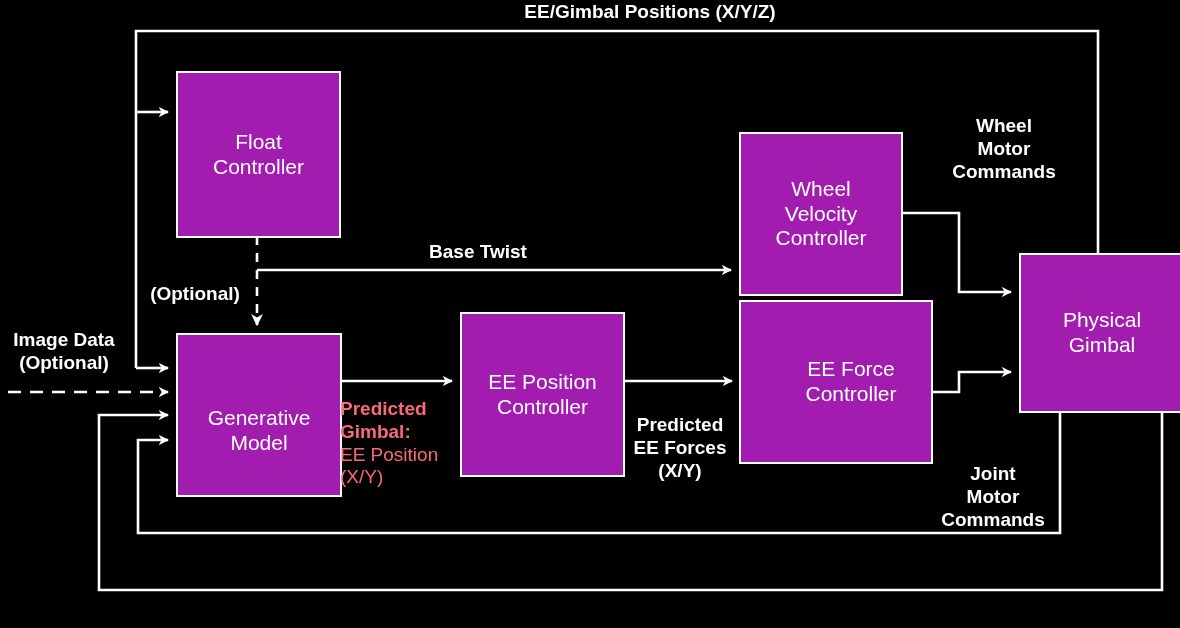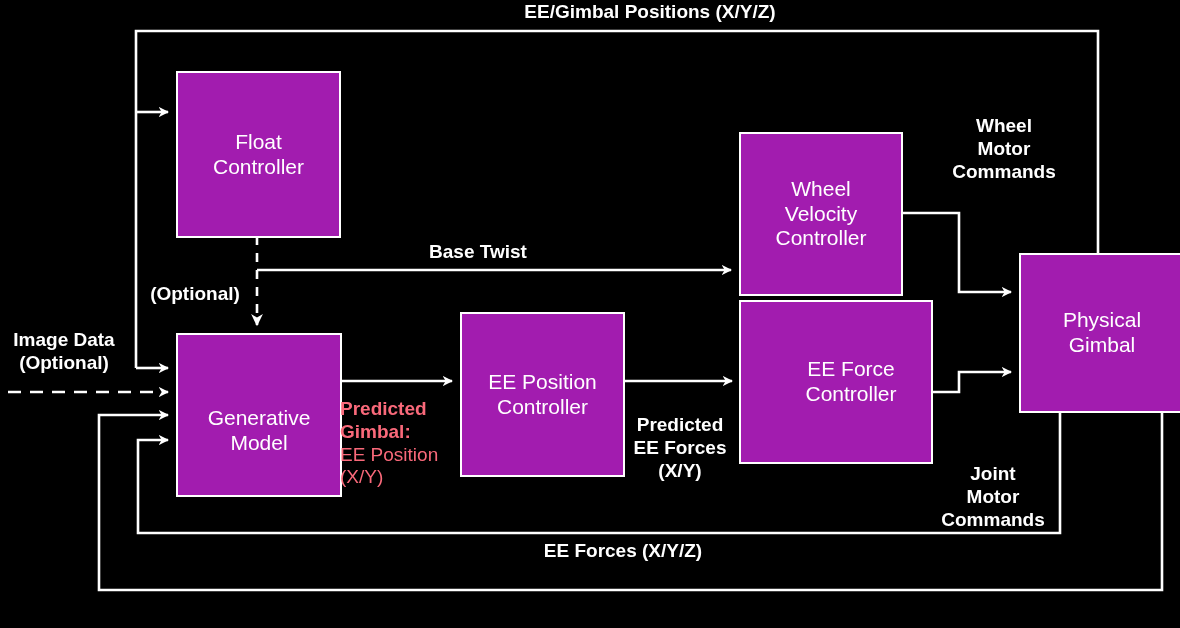--- a/index.html
+++ b/index.html
@@ -104,21 +104,20 @@
 Commands</div>
 
   <div class="lbl" style="left:893px;top:414px;width:200px;margin-top:48px;">Joint
 Motor
 Commands</div>
 
   <div class="lbl" style="left:618px;top:413px;width:124px;">Predicted
 EE Forces
 (X/Y)</div>
 
-  <div class="lbl" style="left:478px;top:539px;width:290px;">EE Forces (X/Y/Z)</div>
 
 
   <div class="pred-wrap" style="left:340px;top:398px;width:122px;">
     <span class="pred-b">Predicted</span>
     <span class="pred-b">Gimbal:</span>
     <span class="pred-n">EE Position</span>
     <span class="pred-n">(X/Y)</span>
   </div>
 
 </div>

